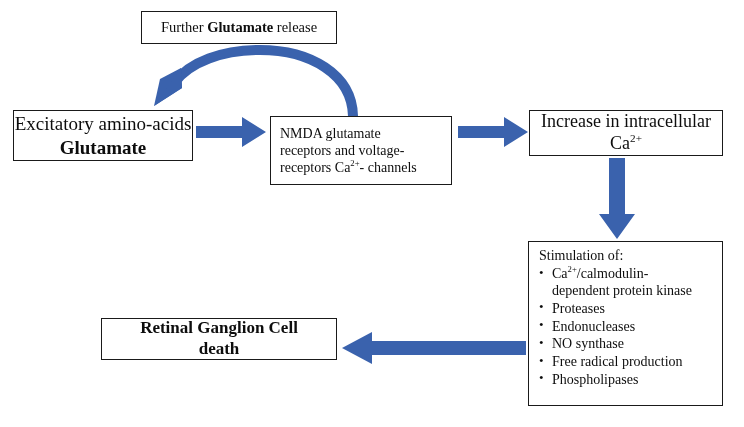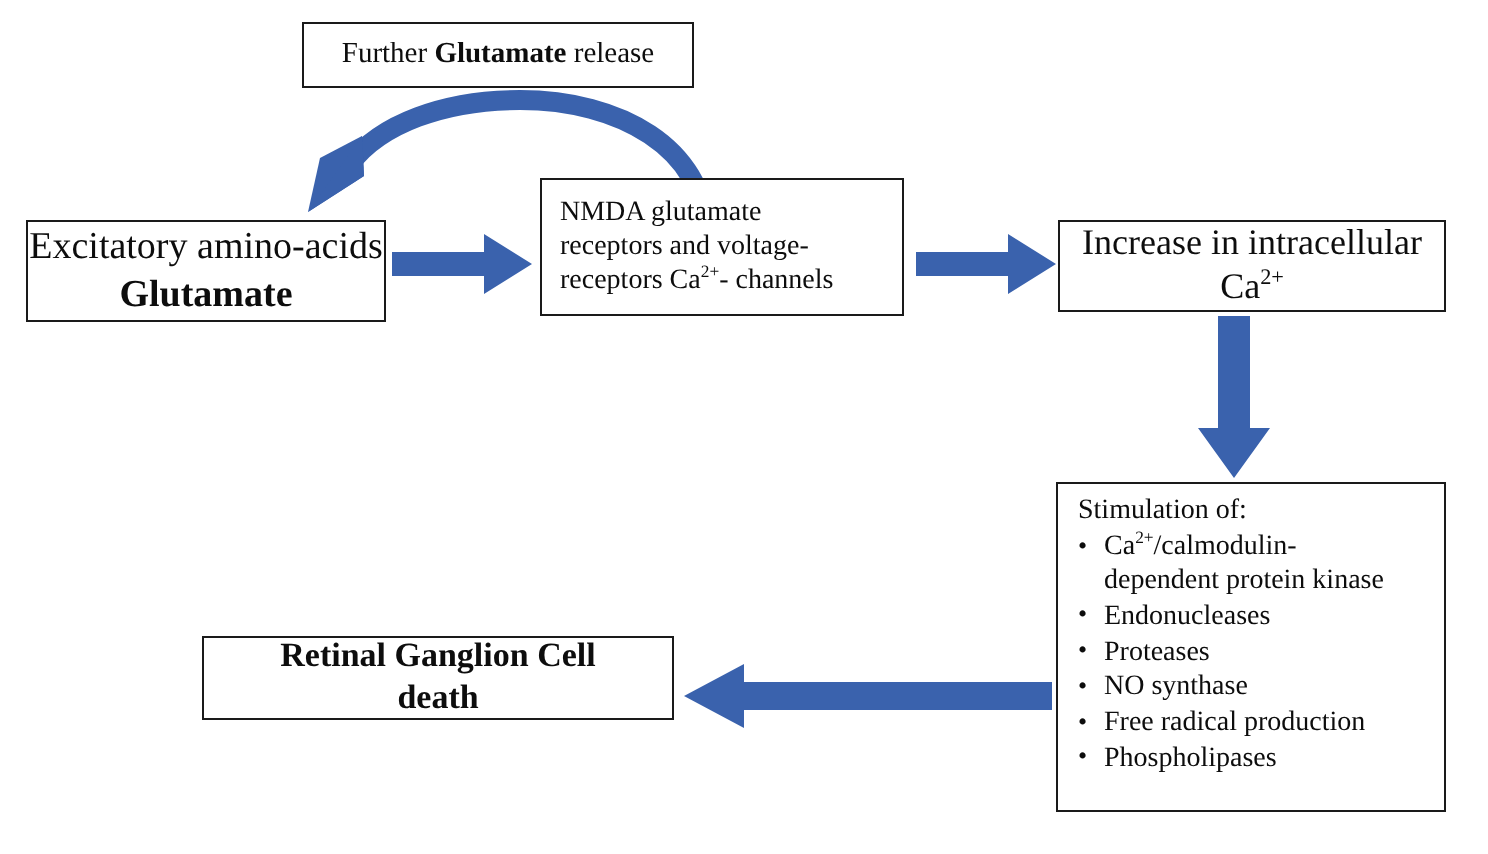--- a/index.html
+++ b/index.html
@@ -37,34 +37,34 @@
   }
   b, .bold { font-weight: bold; }
   sup {
     font-size: 0.62em;
     vertical-align: super;
     line-height: 0;
   }
 
   
   #box-further-release {
-    left: 151px; top: 11px; width: 196px; height: 33px;
+    left: 141px; top: 11px; width: 196px; height: 33px;
     font-size: 14.5px;
     align-items: center;
   }
   #box-further-release .txt { padding: 0 8px; }
 
   #box-excitatory {
     left: 13px; top: 110px; width: 180px; height: 51px;
     font-size: 19px;
     align-items: center;
   }
 
   #box-nmda {
-    left: 270px; top: 89px; width: 182px; height: 69px;
+    left: 270px; top: 116px; width: 182px; height: 69px;
     font-size: 14px;
     padding-left: 9px; padding-right: 0;
   }
 
   #box-increase {
     left: 529px; top: 110px; width: 194px; height: 46px;
     font-size: 18px;
     align-items: flex-start;
   }
 
@@ -155,22 +155,22 @@
   <svg id="arrow-inc-down" class="arrow-svg" width="38" height="82" viewBox="0 0 38 82">
     <polygon points="11,0 27,0 27,56 37,56 19,81 1,56 11,56" fill="#3A62AD"></polygon>
   </svg>
 
   <div class="box box-left" id="box-stimulation">
     <div class="txt stim-title">Stimulation of:</div>
     <ul class="stim-list">
       <li><span>Ca</span><sup>2+</sup><span>/calmodulin-</span>
         <div class="txt" style="padding-left:0;">dependent protein kinase</div>
       </li>
+      <li style="list-style:none;"><span>Proteases</span></li>
       <li><span>Endonucleases</span></li>
-      <li style="list-style:none;"><span>Proteases</span></li>
       <li><span>NO synthase</span></li>
       <li><span>Free radical production</span></li>
       <li><span>Phospholipases</span></li>
     </ul>
   </div>
 
   <svg id="arrow-stim-to-rgc" class="arrow-svg" width="186" height="32" viewBox="0 0 186 32">
     <polygon points="186,9 32,9 32,0 2,16 32,32 32,23 186,23" fill="#3A62AD"></polygon>
   </svg>
 

